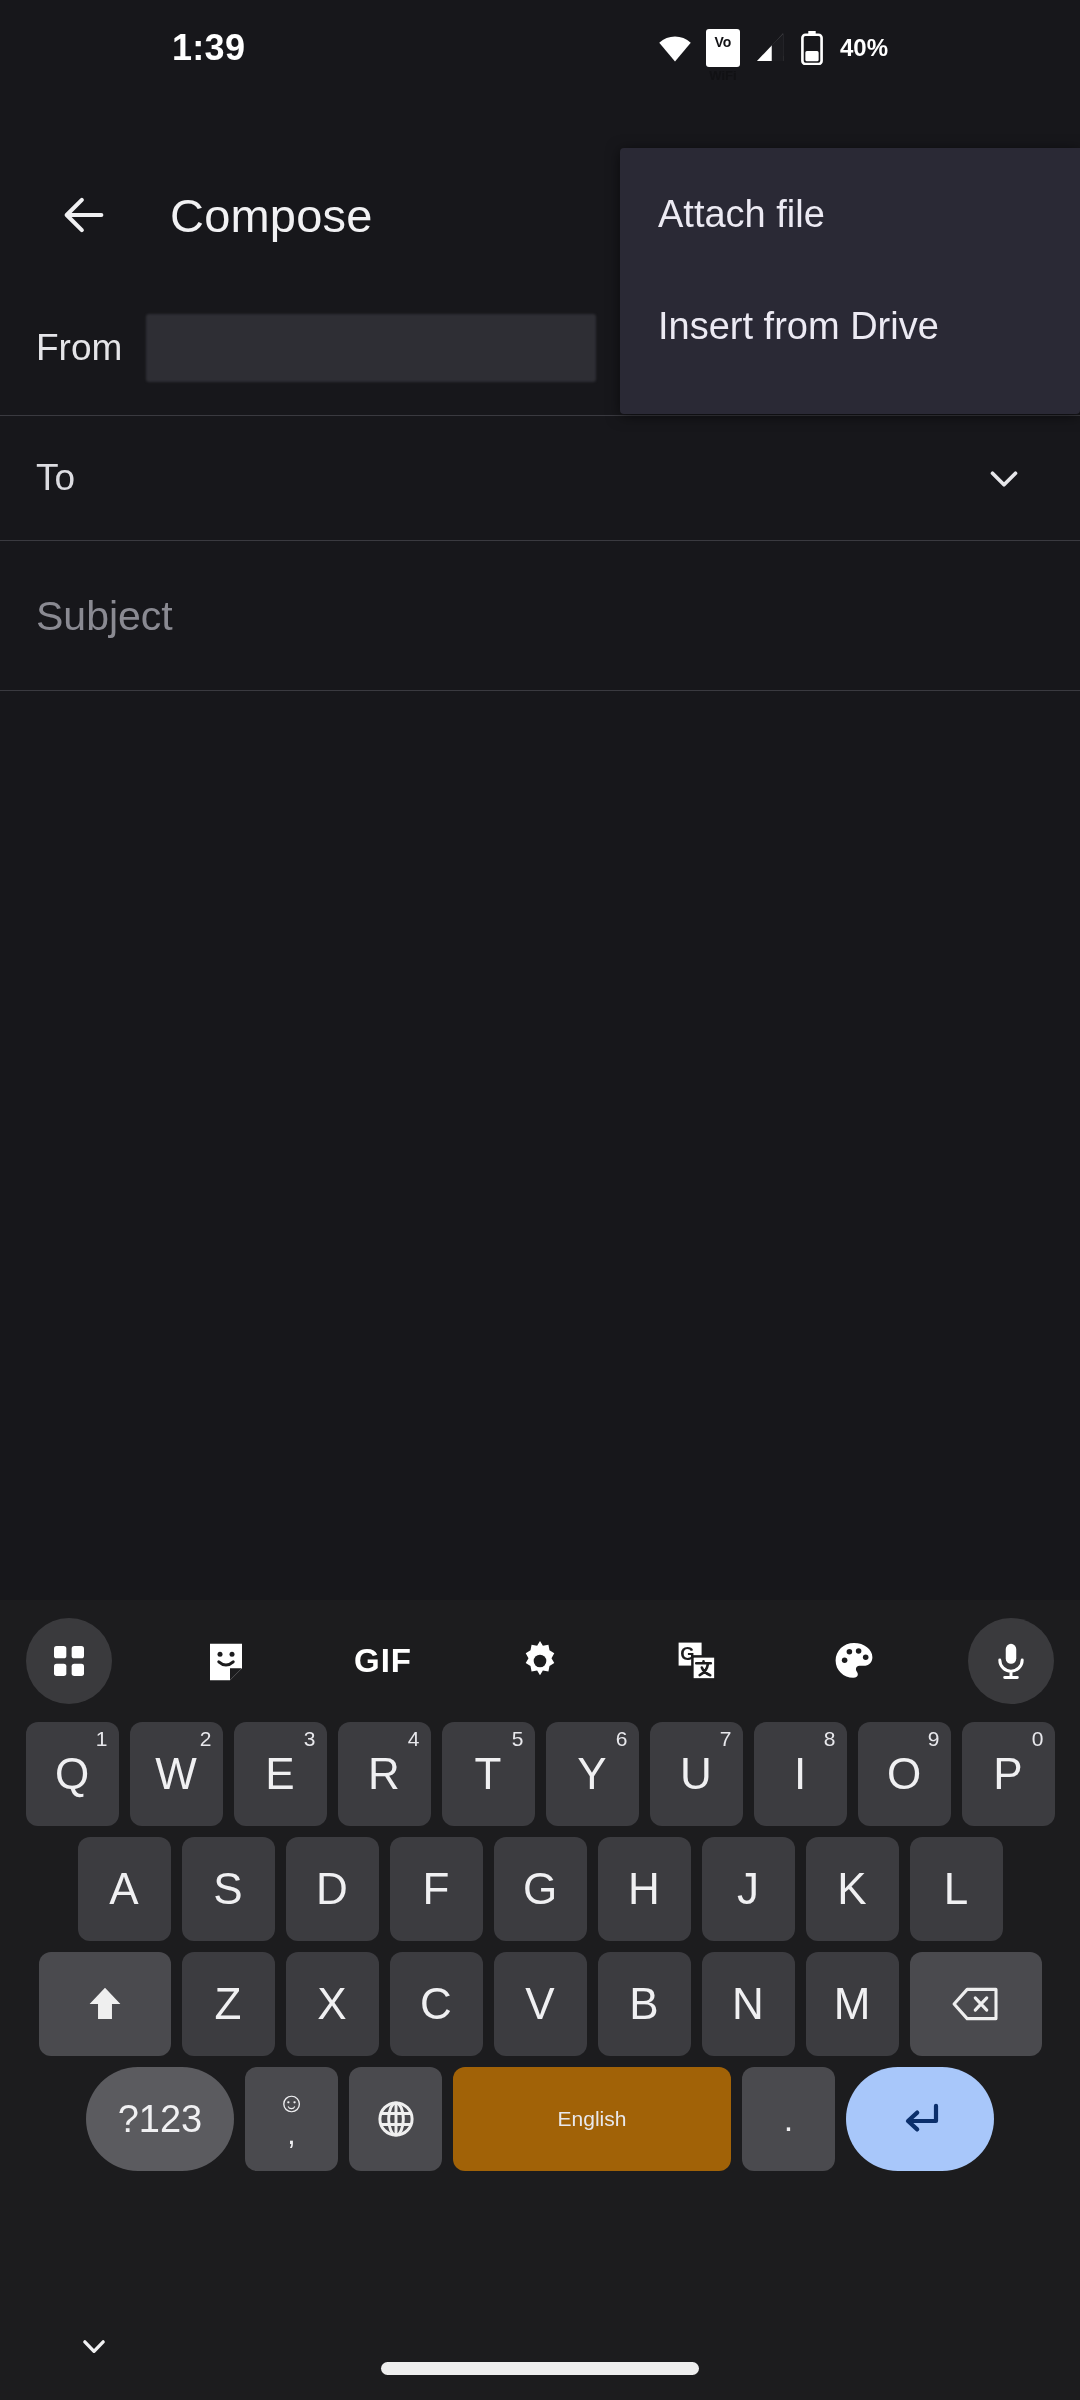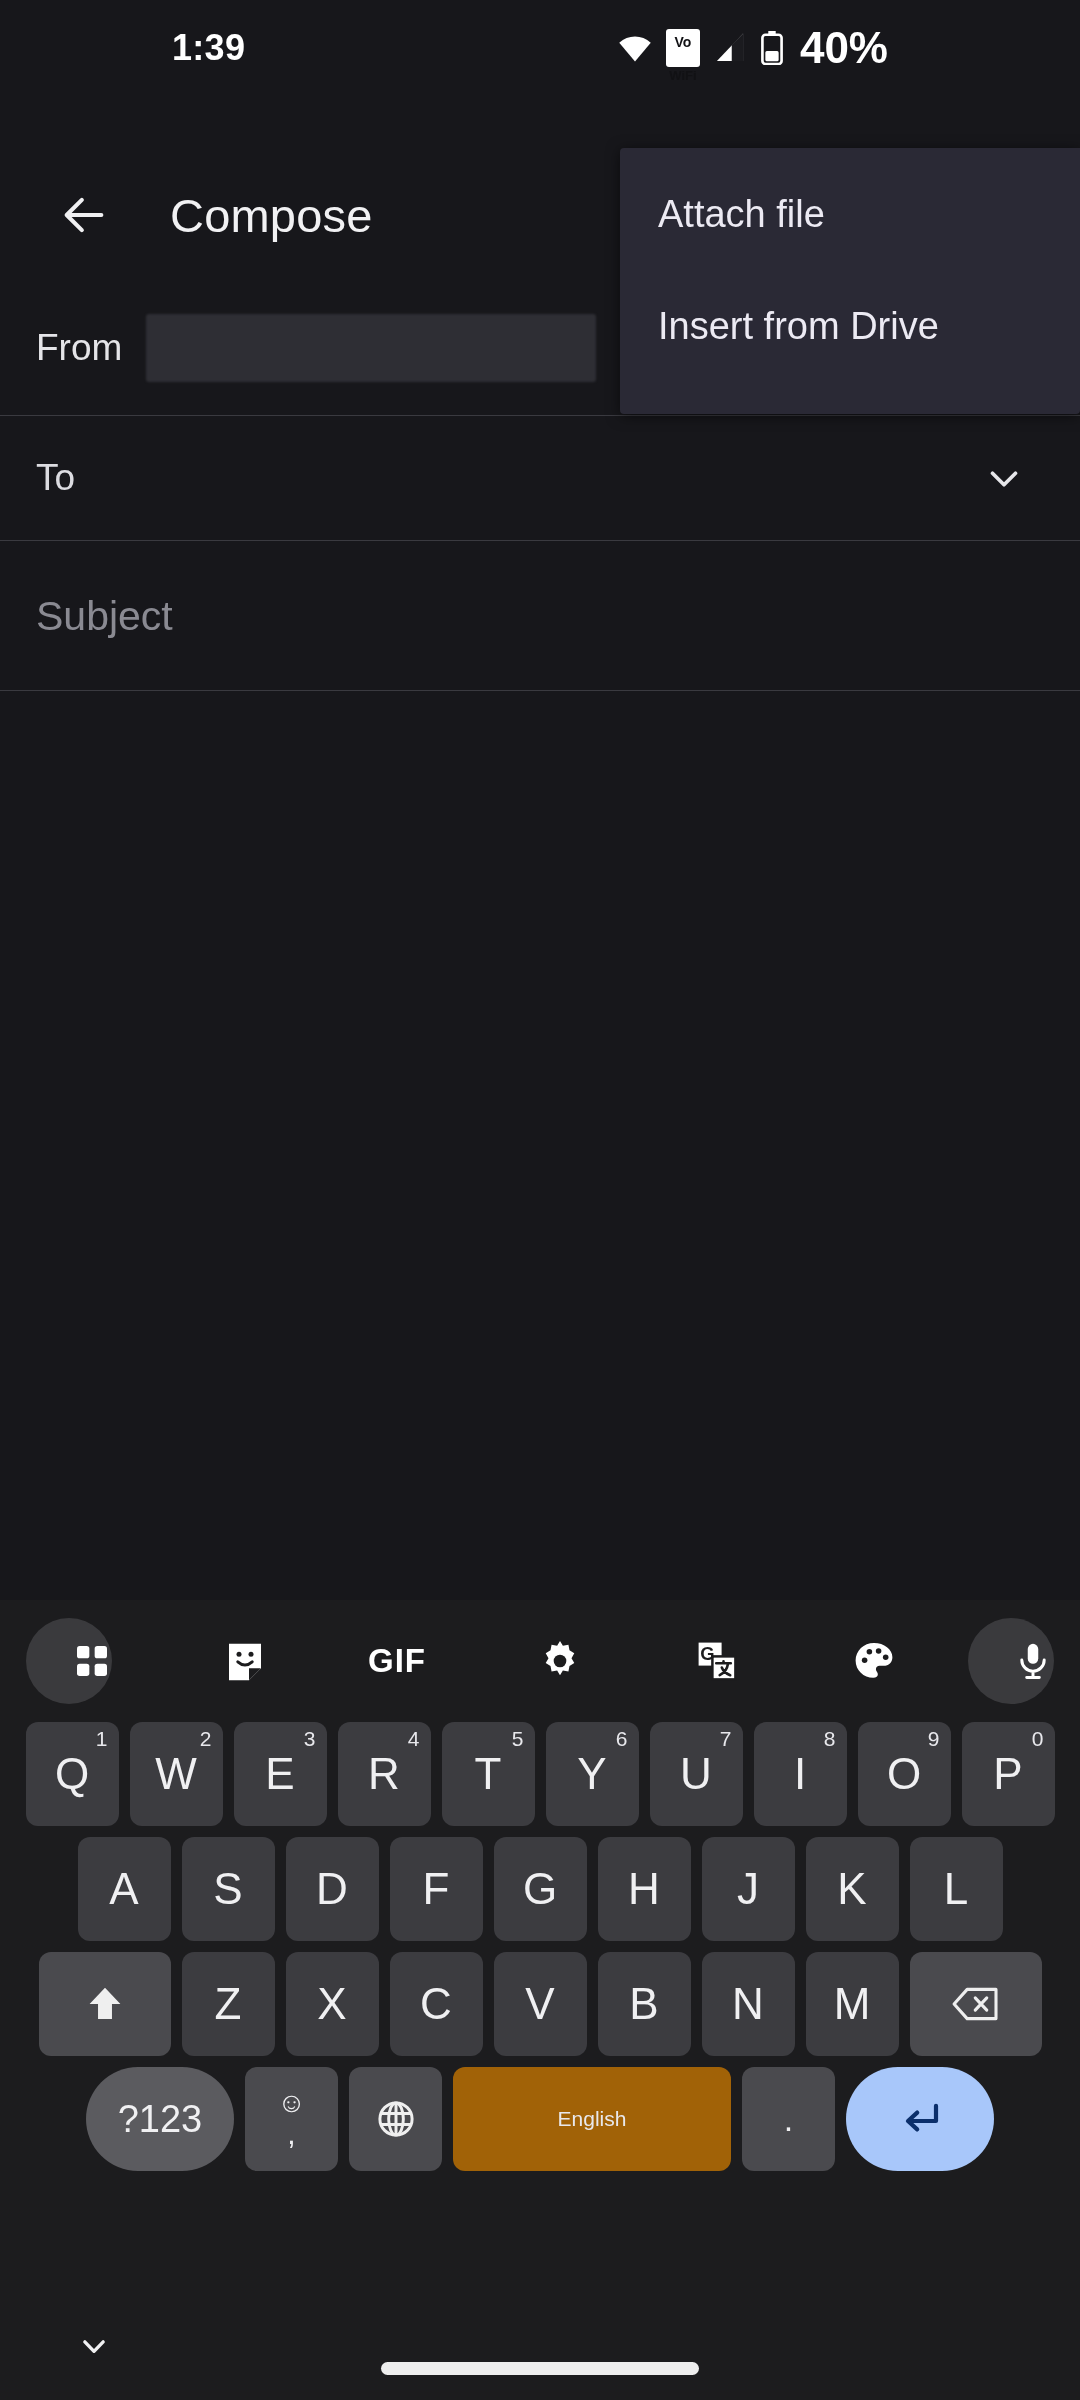--- a/index.html
+++ b/index.html
@@ -25,21 +25,21 @@
   .ic-wifi { width: 38px; height: 30px; display: block; }
   .ic-vowifi {
     width: 34px; height: 38px; background: #ffffff; border-radius: 3px;
     color: #111114; display: flex; flex-direction: column;
     align-items: center; justify-content: center; line-height: 1;
   }
   .ic-vowifi span { font-size: 14px; font-weight: 700; display: block; margin-top: 20px; }
   .ic-vowifi span:last-child { font-size: 13px; }
   .ic-signal { width: 36px; height: 32px; display: block; }
   .ic-batt { width: 24px; height: 34px; display: block; }
-  .sb-batt-text { color: #fff; font-size: 44px; font-weight: 700; margin-left: 4px; }
+  .sb-batt-text { color: #fff; font-size: 24px; font-weight: 700; margin-left: 4px; }
 
   
   .appbar {
     position: absolute; top: 150px; left: 16px; width: 1080px; height: 130px;
     display: flex; align-items: center;
   }
   .back-btn {
     width: 108px; height: 108px; margin-left: 14px;
     display: flex; align-items: center; justify-content: center;
   }
@@ -98,21 +98,21 @@
   .keyboard {
     position: absolute; top: 1600px; left: 0; width: 1080px; height: 694px;
     background: #1c1c1e;
   }
   .kb-toolbar {
     height: 122px; display: flex; align-items: center;
     justify-content: space-between; padding: 0 26px;
   }
   .tb-btn {
     width: 86px; height: 86px; display: flex;
-    align-items: center; justify-content: flex-end; border-radius: 50%;
+    align-items: center; justify-content: center; border-radius: 50%;
   }
   .tb-btn.pill { background: #3a3a3d; }
   .kb-row { display: flex; justify-content: center; gap: 11px; margin-bottom: 11px; }
   .kb-row.r1 { padding: 0 6px; }
   .kb-row.r2 { padding: 0 60px; }
   .kb-row.r3 { padding: 0 6px; }
   .key {
     position: relative; width: 93px; height: 104px;
     background: #3c3c40; border-radius: 12px;
     display: flex; align-items: center; justify-content: center;

